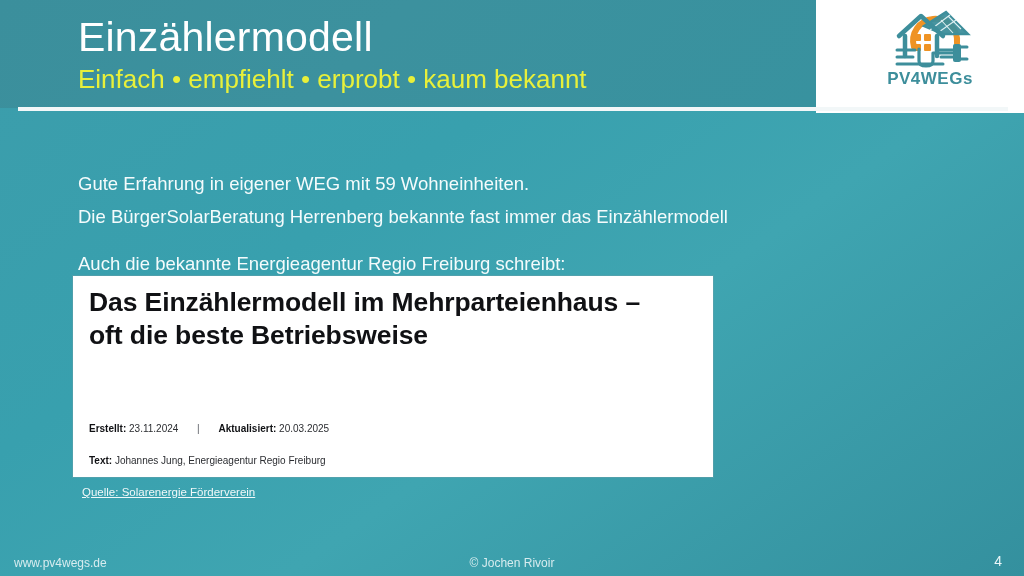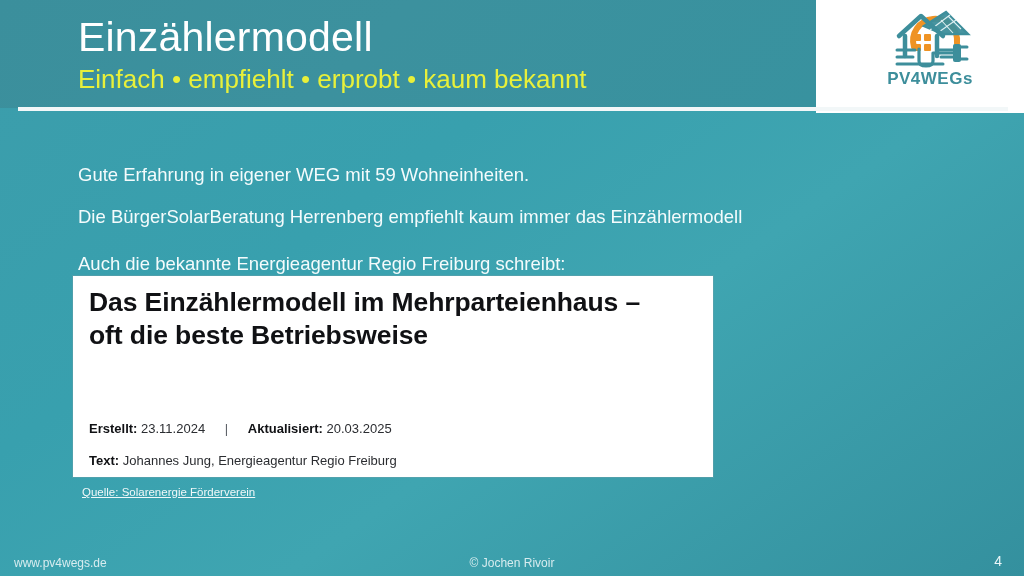--- a/index.html
+++ b/index.html
@@ -98,21 +98,21 @@
 
   
   .body-line {
     position: absolute;
     left: 78px;
     font-size: 18.5px;
     line-height: 24px;
     color: #f4fbfc;
     white-space: nowrap;
   }
-  #body-line-0 { top: 163px; }
+  #body-line-0 { top: 172px; }
   #body-line-1 { top: 205px; }
   #body-line-2 { top: 252px; }
 
   
   #article-card {
     position: absolute;
     left: 73px;
     top: 276px;
     width: 621px;
     height: 201px;
@@ -127,21 +127,21 @@
     width: 590px;
     font-size: 26.5px;
     line-height: 33px;
     font-weight: bold;
     color: #101114;
     letter-spacing: -0.1px;
   }
   .article-meta {
     position: absolute;
     left: 16px;
-    font-size: 13px;
+    font-size: 10px;
     line-height: 16px;
     color: #2b2d31;
     white-space: nowrap;
   }
   .article-meta b { font-weight: bold; color: #101114; }
   #meta-dates { top: 145px; }
   #meta-sep {
     display: inline-block;
     padding: 0 16px;
     color: #5b5f66;
@@ -231,21 +231,21 @@
           <line x1="76" y1="44" x2="84" y2="44"></line>
           <line x1="76" y1="56" x2="84" y2="56"></line>
         </g>
         <rect x="70" y="41" width="8" height="18" rx="2" fill="#3d8e9b"></rect>
       </svg>
     </div>
     <div id="logo-text">PV4WEGs</div>
   </div>
 
   <div class="body-line" id="body-line-0">Gute Erfahrung in eigener WEG mit 59 Wohneinheiten.</div>
-  <div class="body-line" id="body-line-1">Die BürgerSolarBeratung Herrenberg empfiehlt kaum immer das Einzählermodell</div>
+  <div class="body-line" id="body-line-1">Die BürgerSolarBeratung Herrenberg bekannte fast immer das Einzählermodell</div>
   <div class="body-line" id="body-line-2">Auch die bekannte Energieagentur Regio Freiburg schreibt:</div>
 
   <div id="article-card">
     <div id="article-headline">Das Einzählermodell im Mehrparteienhaus – oft die beste Betriebsweise</div>
     <div class="article-meta" id="meta-dates">
       <b>Erstellt:</b>
       <span>23.11.2024</span>
       <span id="meta-sep">|</span>
       <b>Aktualisiert:</b>
       <span>20.03.2025</span>

